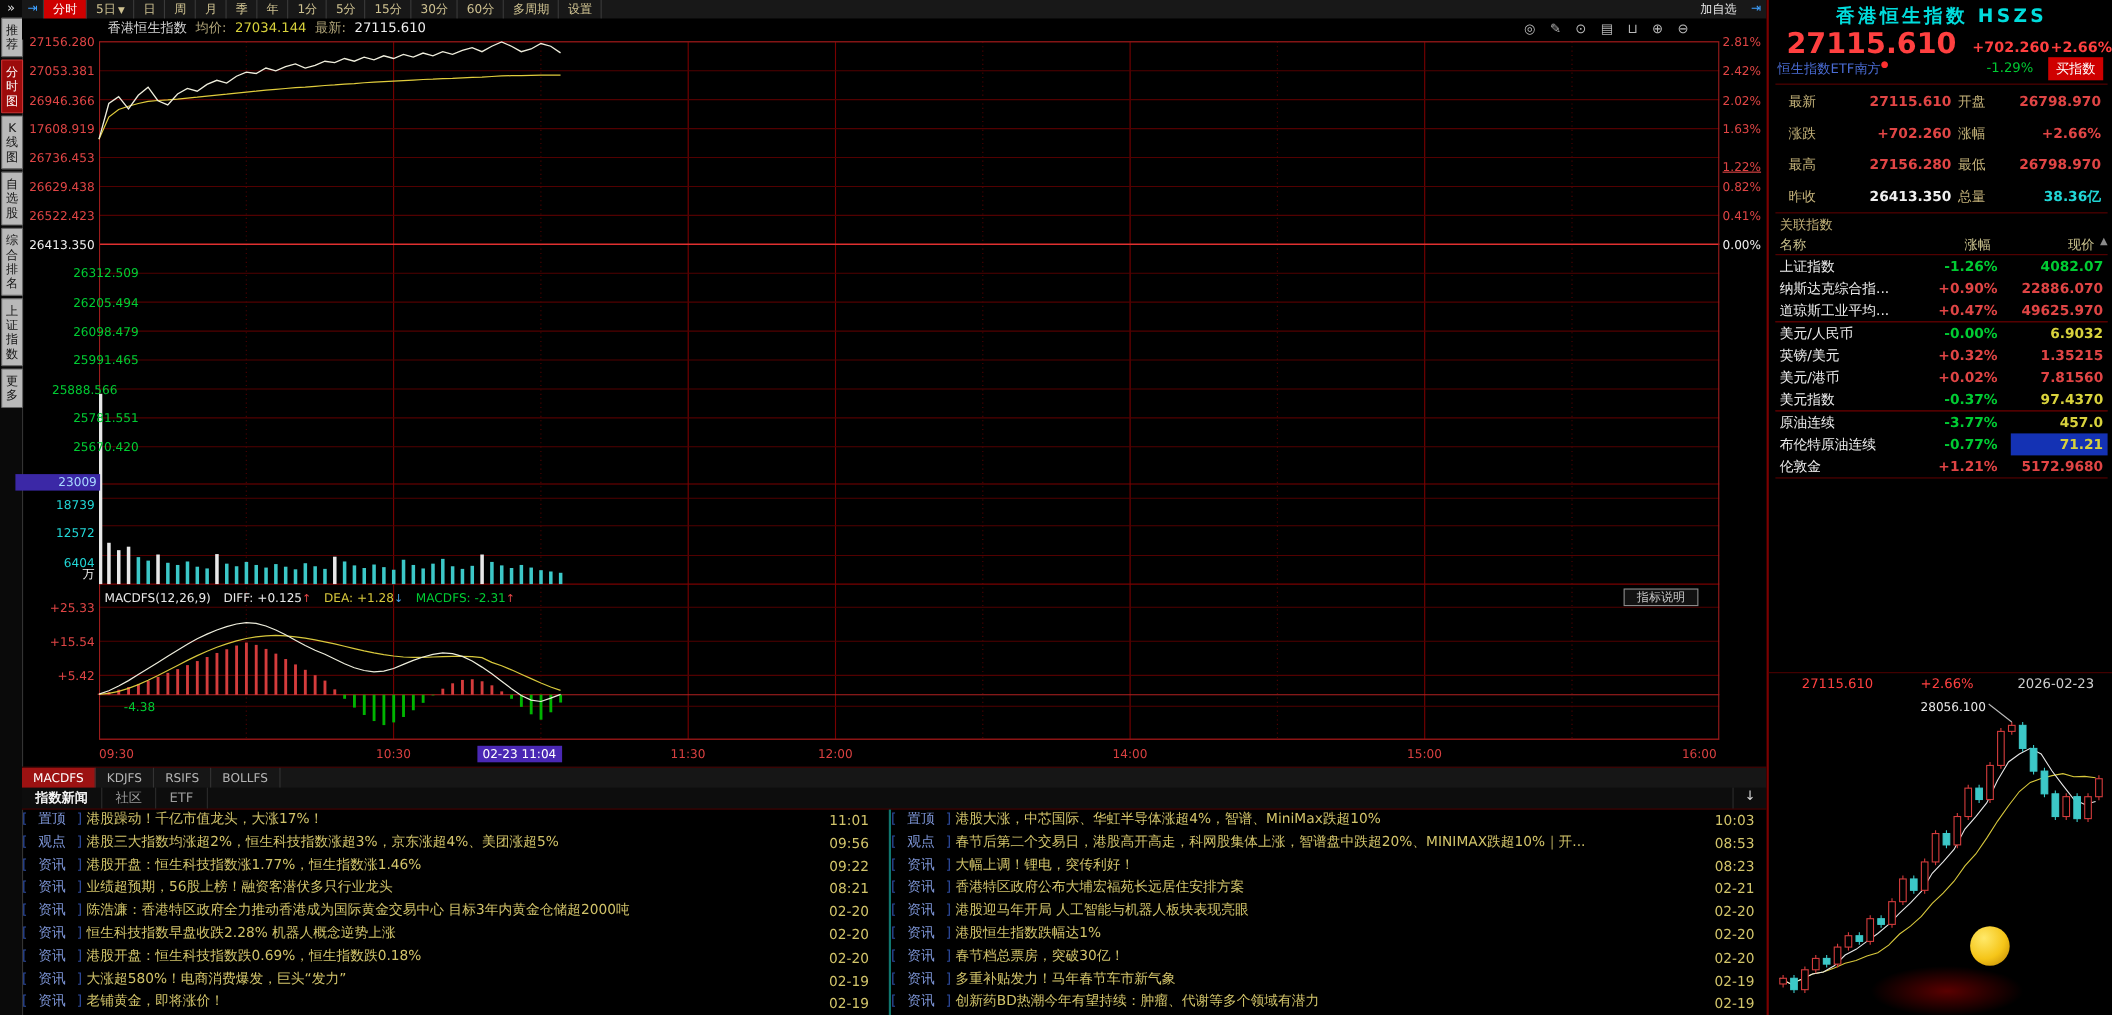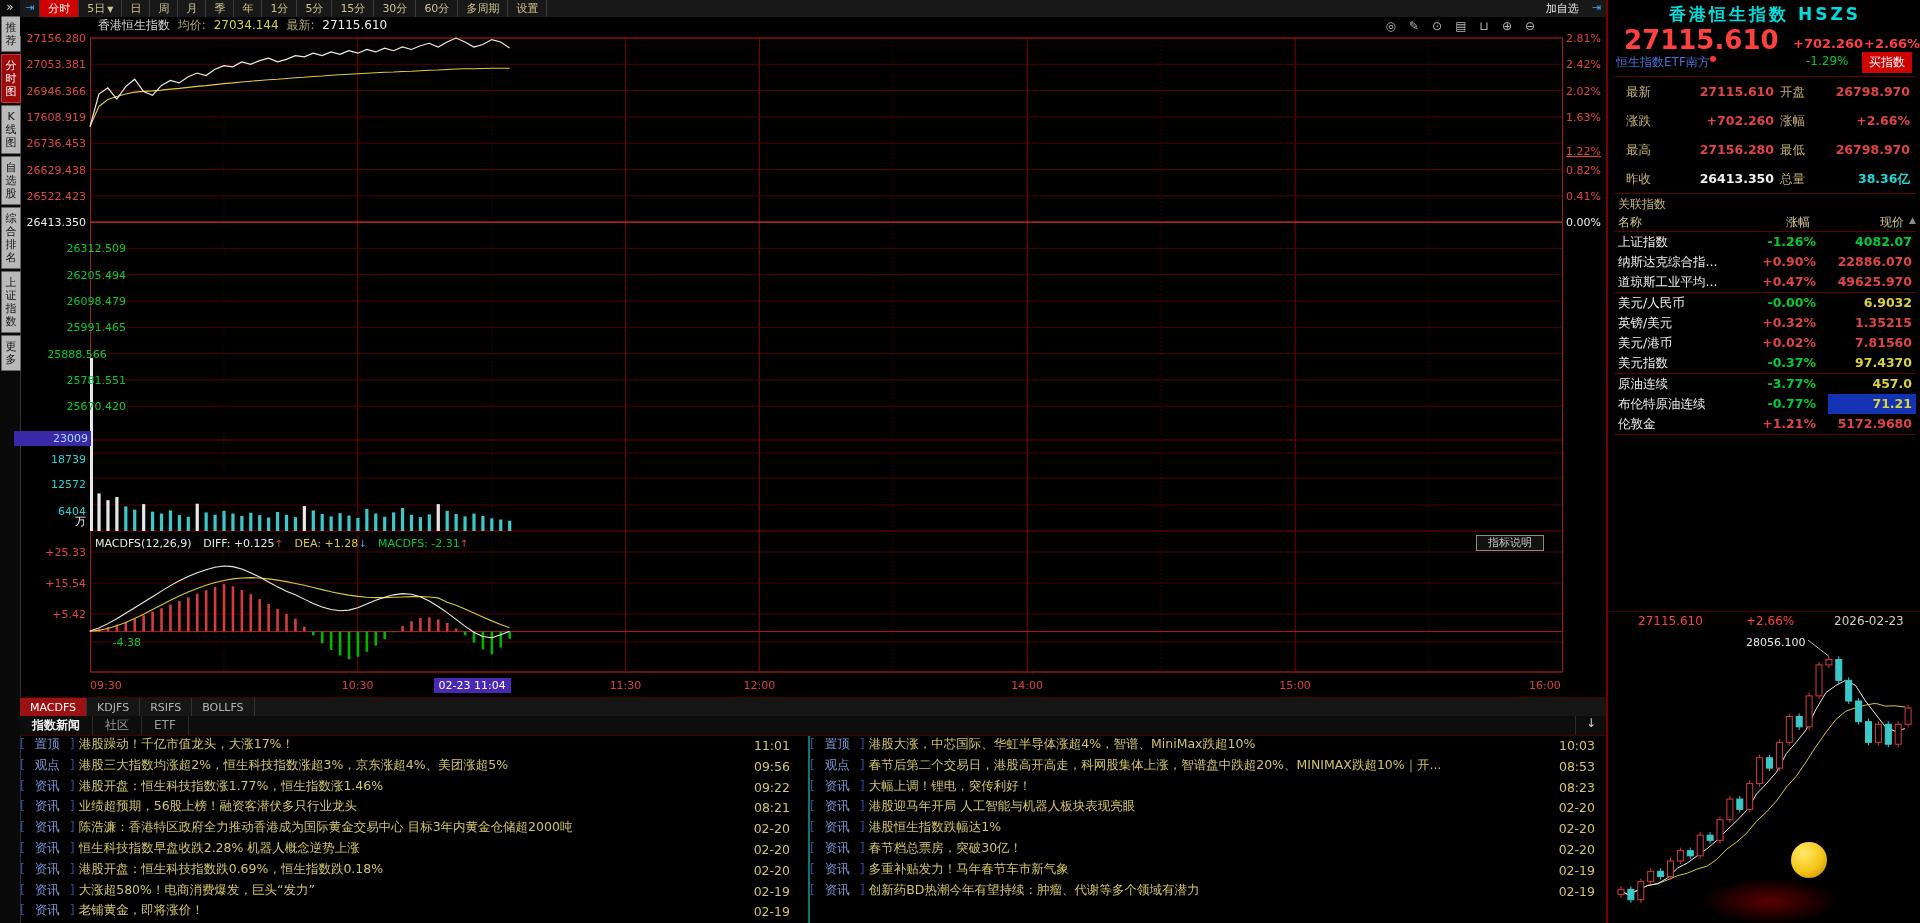--- a/index.html
+++ b/index.html
@@ -364,20 +364,21 @@
       <div class="news-row"><span class="news-brk">[ </span><span class="news-tag">资讯</span><span class="news-brk"> ] </span><span class="news-title">陈浩濂：香港特区政府全力推动香港成为国际黄金交易中心 目标3年内黄金仓储超2000吨</span><span class="news-time">02-20</span></div>
       <div class="news-row"><span class="news-brk">[ </span><span class="news-tag">资讯</span><span class="news-brk"> ] </span><span class="news-title">恒生科技指数早盘收跌2.28% 机器人概念逆势上涨</span><span class="news-time">02-20</span></div>
       <div class="news-row"><span class="news-brk">[ </span><span class="news-tag">资讯</span><span class="news-brk"> ] </span><span class="news-title">港股开盘：恒生科技指数跌0.69%，恒生指数跌0.18%</span><span class="news-time">02-20</span></div>
       <div class="news-row"><span class="news-brk">[ </span><span class="news-tag">资讯</span><span class="news-brk"> ] </span><span class="news-title">大涨超580%！电商消费爆发，巨头“发力”</span><span class="news-time">02-19</span></div>
       <div class="news-row"><span class="news-brk">[ </span><span class="news-tag">资讯</span><span class="news-brk"> ] </span><span class="news-title">老铺黄金，即将涨价！</span><span class="news-time">02-19</span></div>
     </div>
   <div id="news-right" class="abs">
       <div class="news-row"><span class="news-brk">[ </span><span class="news-tag">置顶</span><span class="news-brk"> ] </span><span class="news-title">港股大涨，中芯国际、华虹半导体涨超4%，智谱、MiniMax跌超10%</span><span class="news-time">10:03</span></div>
       <div class="news-row"><span class="news-brk">[ </span><span class="news-tag">观点</span><span class="news-brk"> ] </span><span class="news-title">春节后第二个交易日，港股高开高走，科网股集体上涨，智谱盘中跌超20%、MINIMAX跌超10%｜开...</span><span class="news-time">08:53</span></div>
       <div class="news-row"><span class="news-brk">[ </span><span class="news-tag">资讯</span><span class="news-brk"> ] </span><span class="news-title">大幅上调！锂电，突传利好！</span><span class="news-time">08:23</span></div>
+      <div class="news-row"><span class="news-brk">[ </span><span class="news-tag">资讯</span><span class="news-brk"> ] </span><span class="news-title">香港特区政府公布大埔宏福苑长远居住安排方案</span><span class="news-time">02-21</span></div>
       <div class="news-row"><span class="news-brk">[ </span><span class="news-tag">资讯</span><span class="news-brk"> ] </span><span class="news-title">港股迎马年开局 人工智能与机器人板块表现亮眼</span><span class="news-time">02-20</span></div>
       <div class="news-row"><span class="news-brk">[ </span><span class="news-tag">资讯</span><span class="news-brk"> ] </span><span class="news-title">港股恒生指数跌幅达1%</span><span class="news-time">02-20</span></div>
       <div class="news-row"><span class="news-brk">[ </span><span class="news-tag">资讯</span><span class="news-brk"> ] </span><span class="news-title">春节档总票房，突破30亿！</span><span class="news-time">02-20</span></div>
       <div class="news-row"><span class="news-brk">[ </span><span class="news-tag">资讯</span><span class="news-brk"> ] </span><span class="news-title">多重补贴发力！马年春节车市新气象</span><span class="news-time">02-19</span></div>
       <div class="news-row"><span class="news-brk">[ </span><span class="news-tag">资讯</span><span class="news-brk"> ] </span><span class="news-title">创新药BD热潮今年有望持续：肿瘤、代谢等多个领域有潜力</span><span class="news-time">02-19</span></div>
     </div>
 
   <div id="rpanel" class="abs">
     <div id="rp-title">香港恒生指数 HSZS</div>
     <div id="rp-price">27115.610</div>

